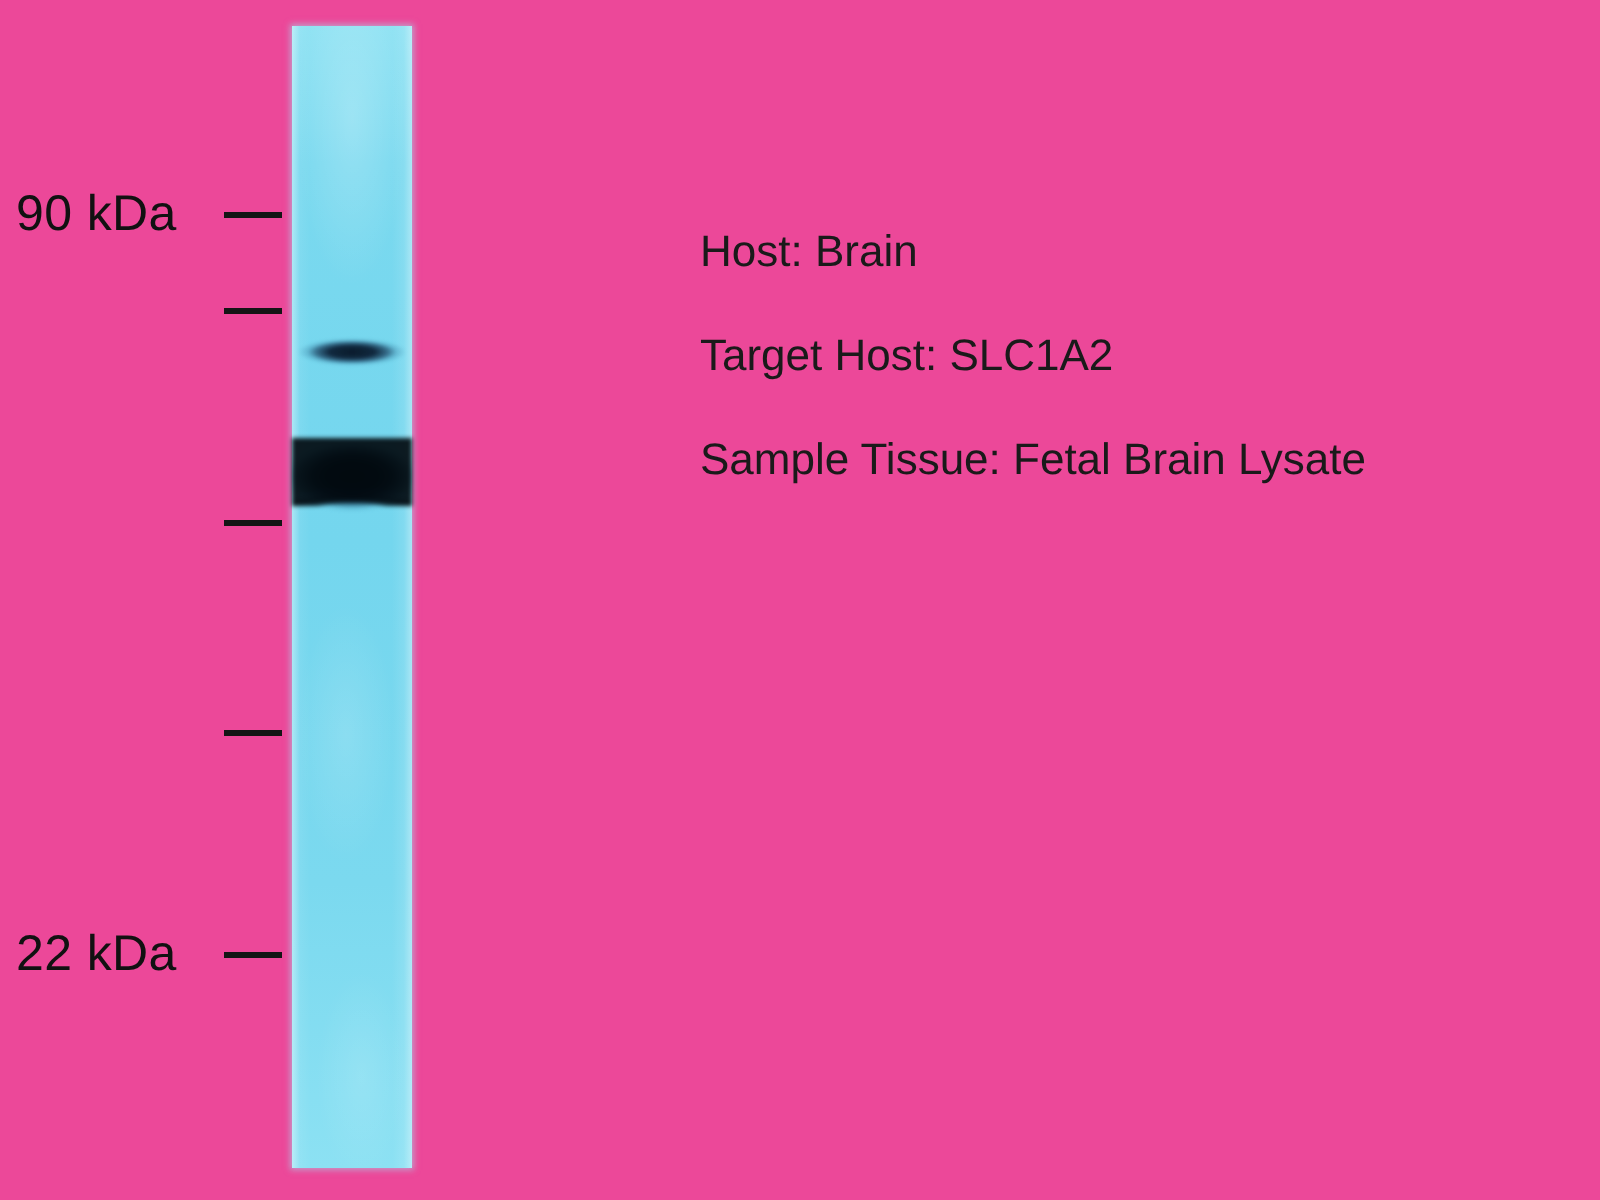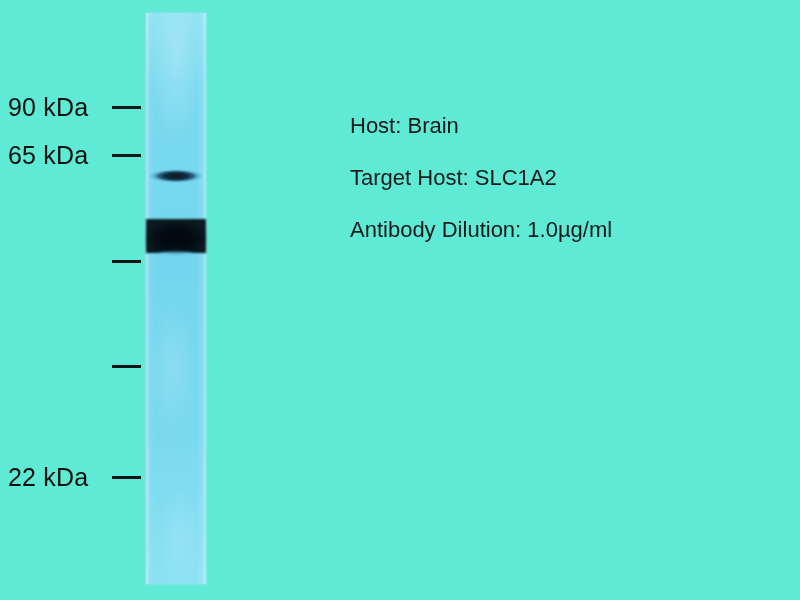--- a/index.html
+++ b/index.html
@@ -8,21 +8,21 @@
     padding: 0;
     background: #ffffff;
   }
   body {
     font-family: "Liberation Sans", sans-serif;
   }
   #figure {
     position: relative;
     width: 800px;
     height: 600px;
-    background: #5eead4;
+    background: #ec4899;
     overflow: hidden;
   }
 
   
   .marker {
     position: absolute;
     left: 8px;
     height: 34px;
     display: flex;
     align-items: center;
@@ -149,21 +149,20 @@
 <div id="figure">
 
   <div id="ladder">
 
     <div class="marker" style="top:90px">
       <span class="marker-label">90 kDa</span>
       <span class="marker-tick"></span>
     </div>
 
     <div class="marker" style="top:138px">
-      <span class="marker-label">65 kDa</span>
       <span class="marker-tick"></span>
     </div>
 
     <div class="marker" style="top:244px">
       <span class="marker-tick"></span>
     </div>
 
     <div class="marker" style="top:349px">
       <span class="marker-tick"></span>
     </div>
@@ -178,16 +177,16 @@
   <div id="lane-wrap">
     <div id="lane"></div>
     <div class="band" id="band-upper"></div>
     <div class="band" id="band-lower"></div>
     <div class="band" id="band-lower-curve"></div>
   </div>
 
   <div id="info">
     <div class="info-line">Host: Brain</div>
     <div class="info-line">Target Host: SLC1A2</div>
-    <div class="info-line">Antibody Dilution: 1.0µg/ml</div>
+    <div class="info-line">Sample Tissue: Fetal Brain Lysate</div>
   </div>
 
 </div>
 
 </body></html>

